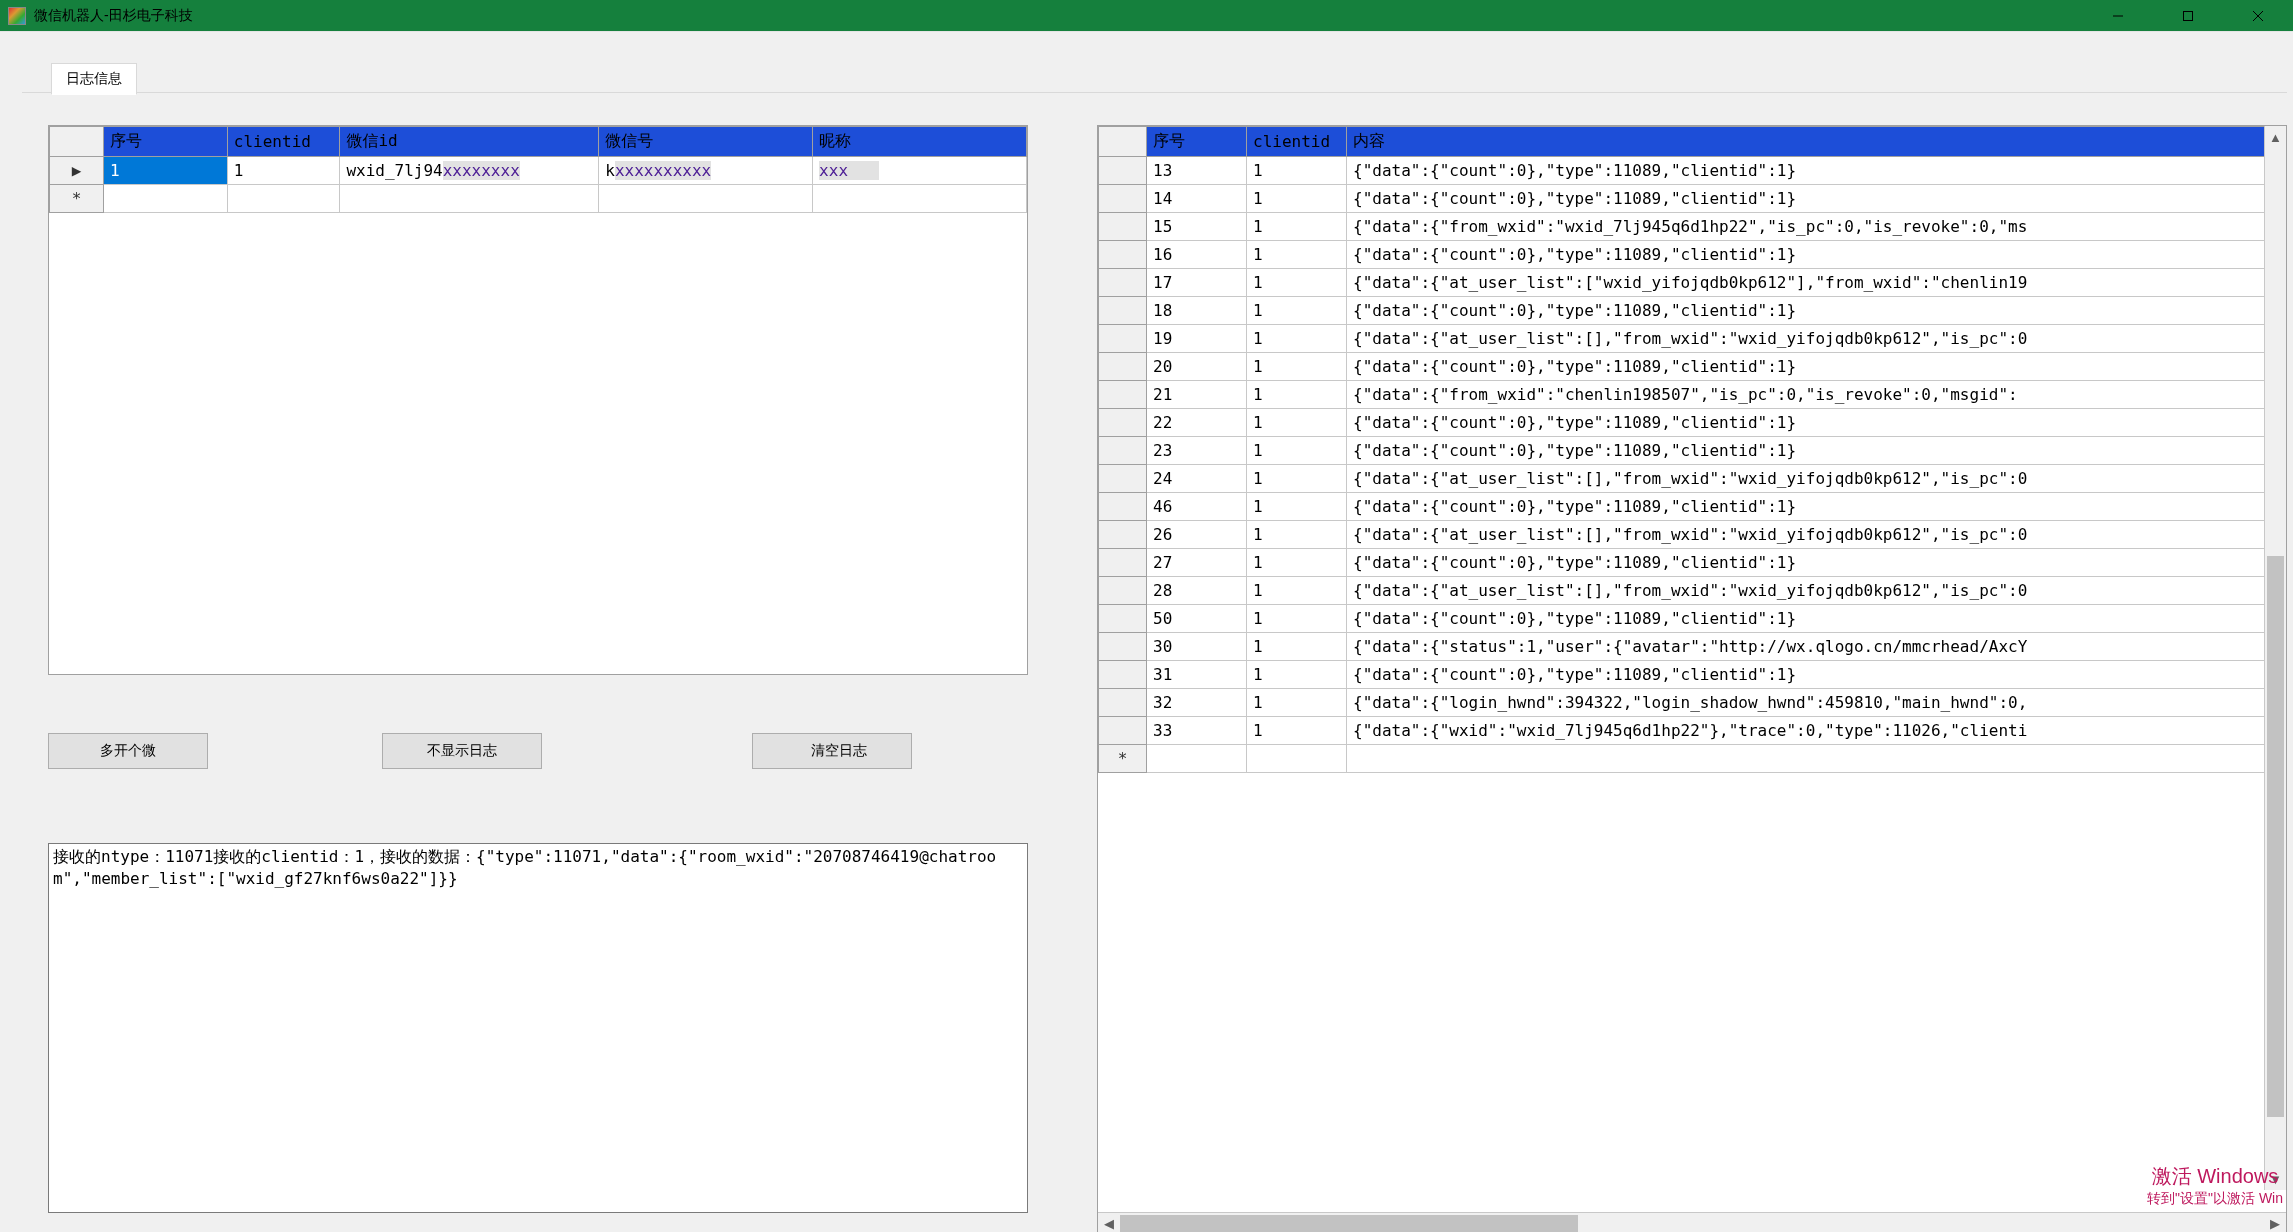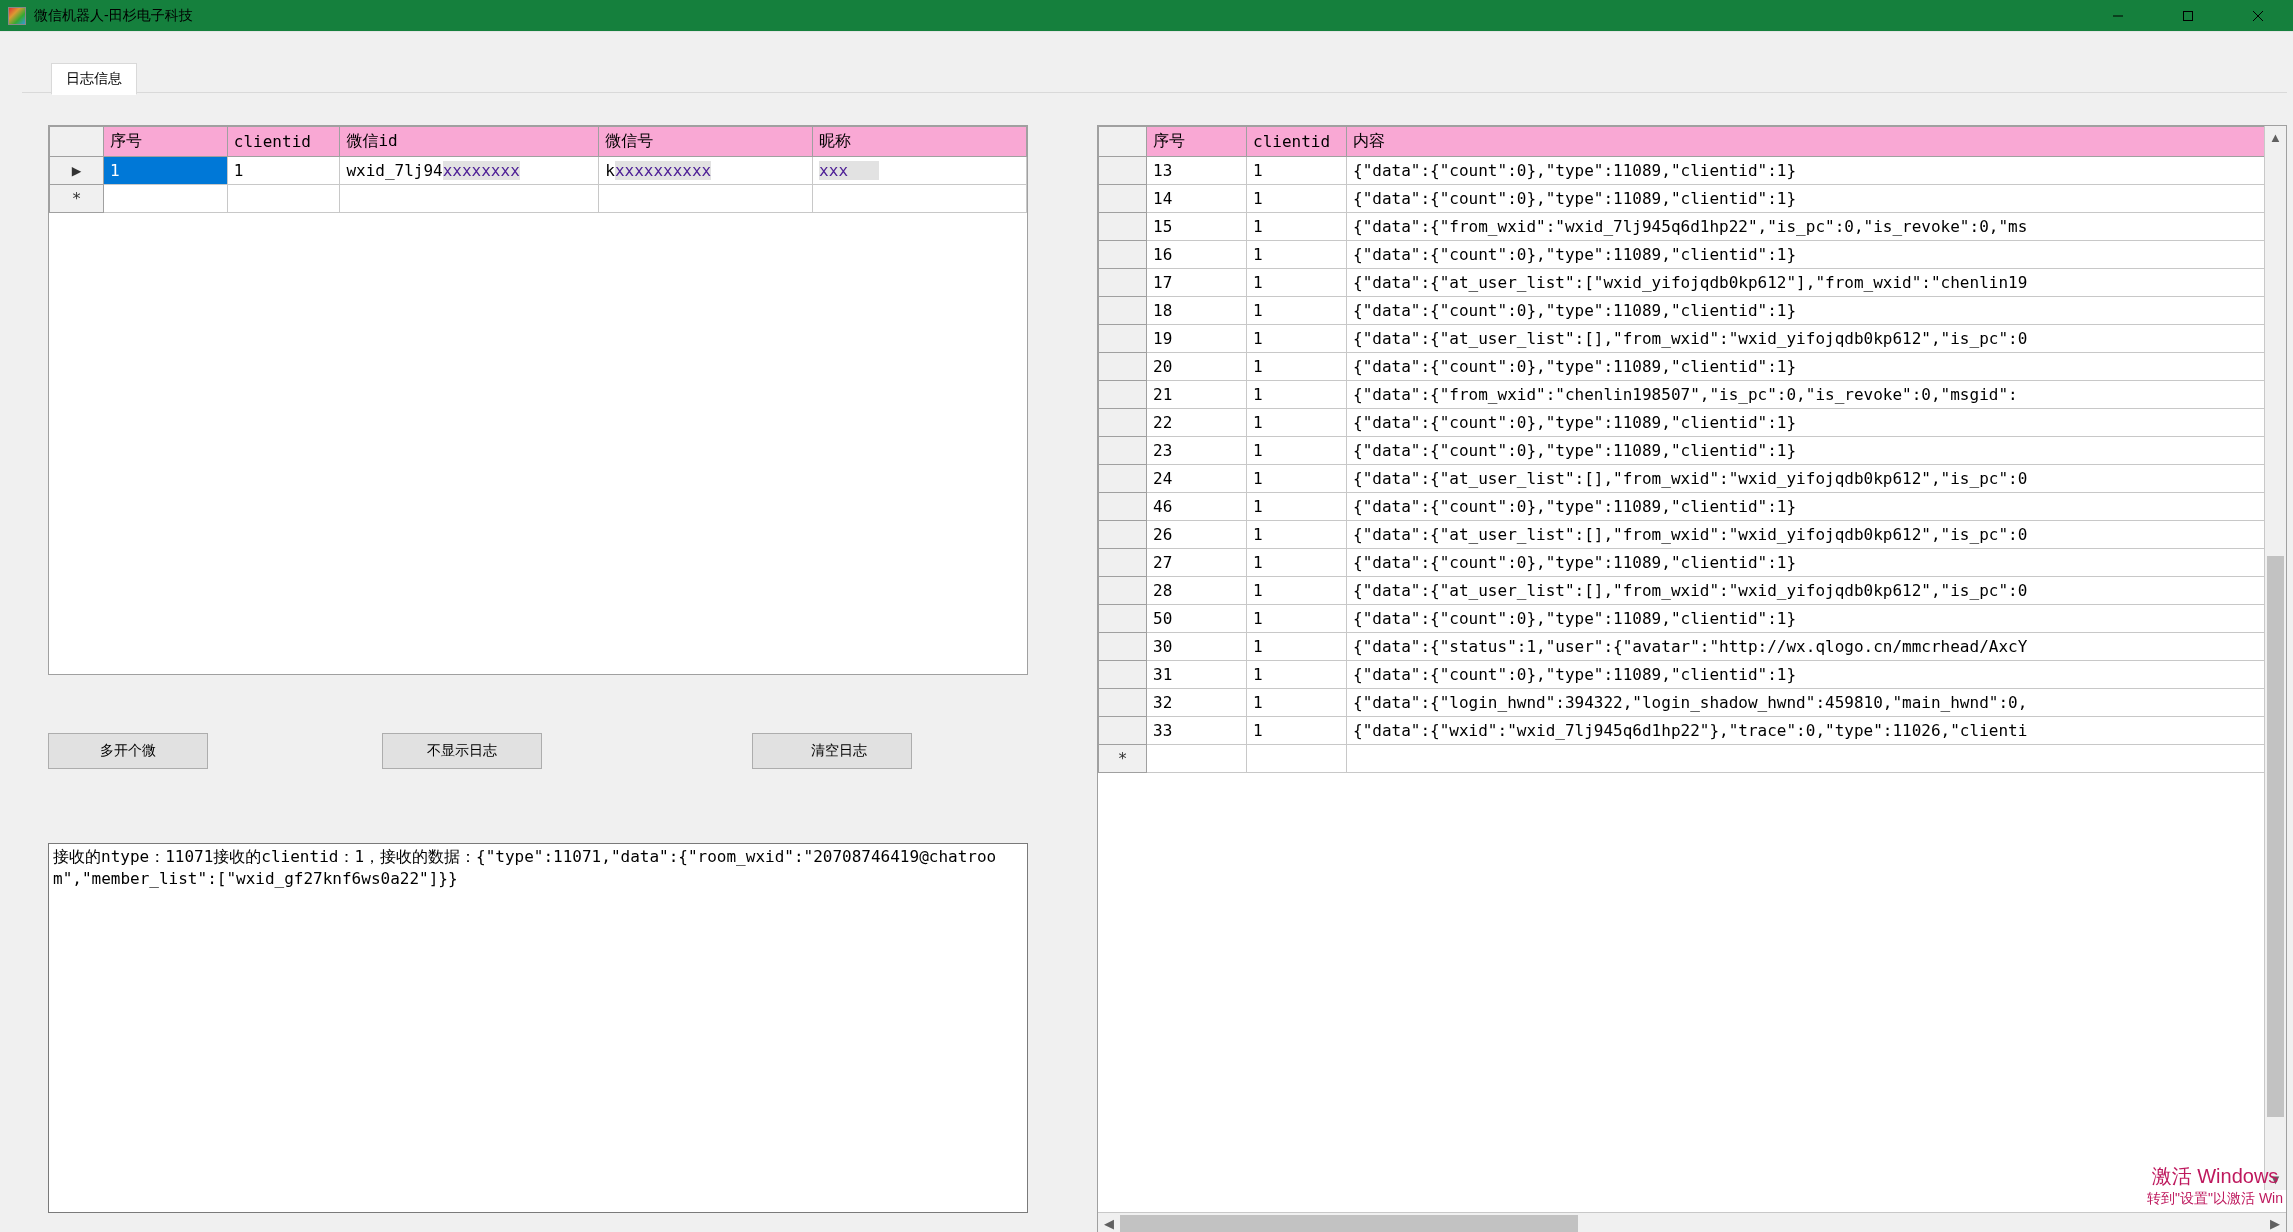--- a/index.html
+++ b/index.html
@@ -85,21 +85,21 @@
   word-break: break-all;
   overflow:auto;
 }
 table.dg {
   border-collapse: collapse;
   width:100%;
   font-family: "SimSun", monospace;
   font-size:16px;
 }
 .dg th {
-  background:#f9a8d4;
+  background:#1d4ed8;
   border:1px solid #a0a0a0;
   padding:4px 6px;
   text-align:left;
   font-weight:normal;
   height:28px;
 }
 .dg td {
   border:1px solid #c8c8c8;
   padding:4px 6px;
   height:26px;

